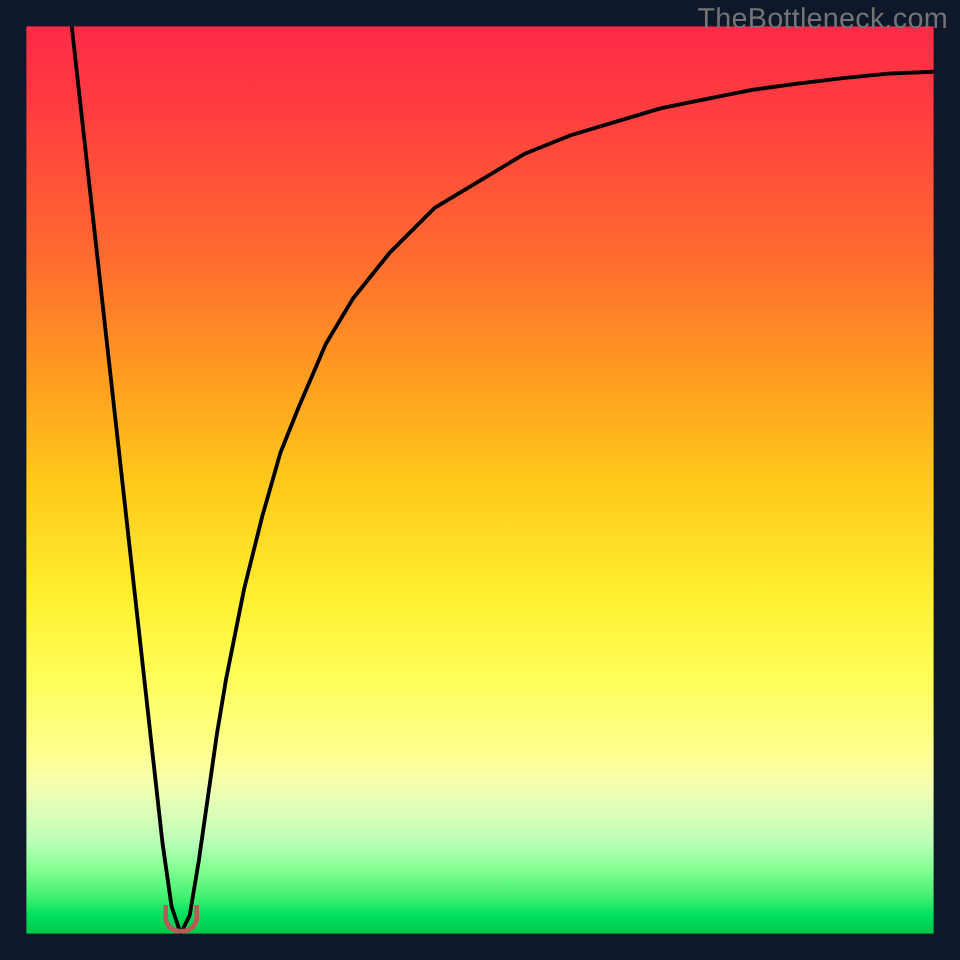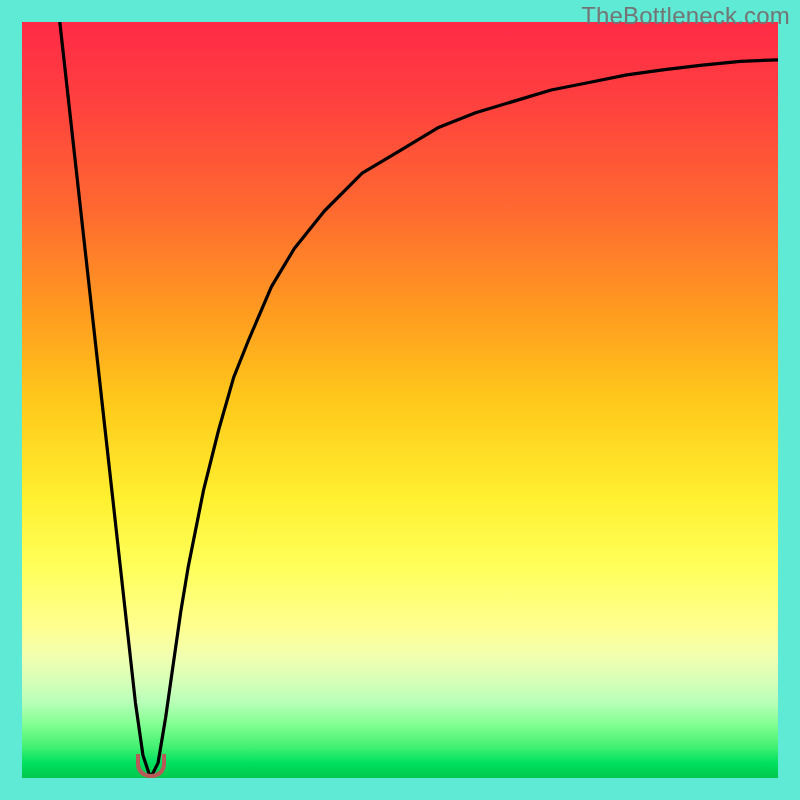--- a/index.html
+++ b/index.html
@@ -7,21 +7,21 @@
     padding: 0;
     width: 800px;
     height: 800px;
     background: #000;
     overflow: hidden;
     font-family: Arial, Helvetica, sans-serif;
   }
   .frame {
     position: absolute;
     inset: 0;
-    background: #5eead4;
+    background: #0f172a;
   }
   .plot {
     position: absolute;
     left: 22px;
     top: 22px;
     width: 756px;
     height: 756px;
     background: linear-gradient(to bottom,
       #ff2a47 0%,
       #ff3f3f 10%,

